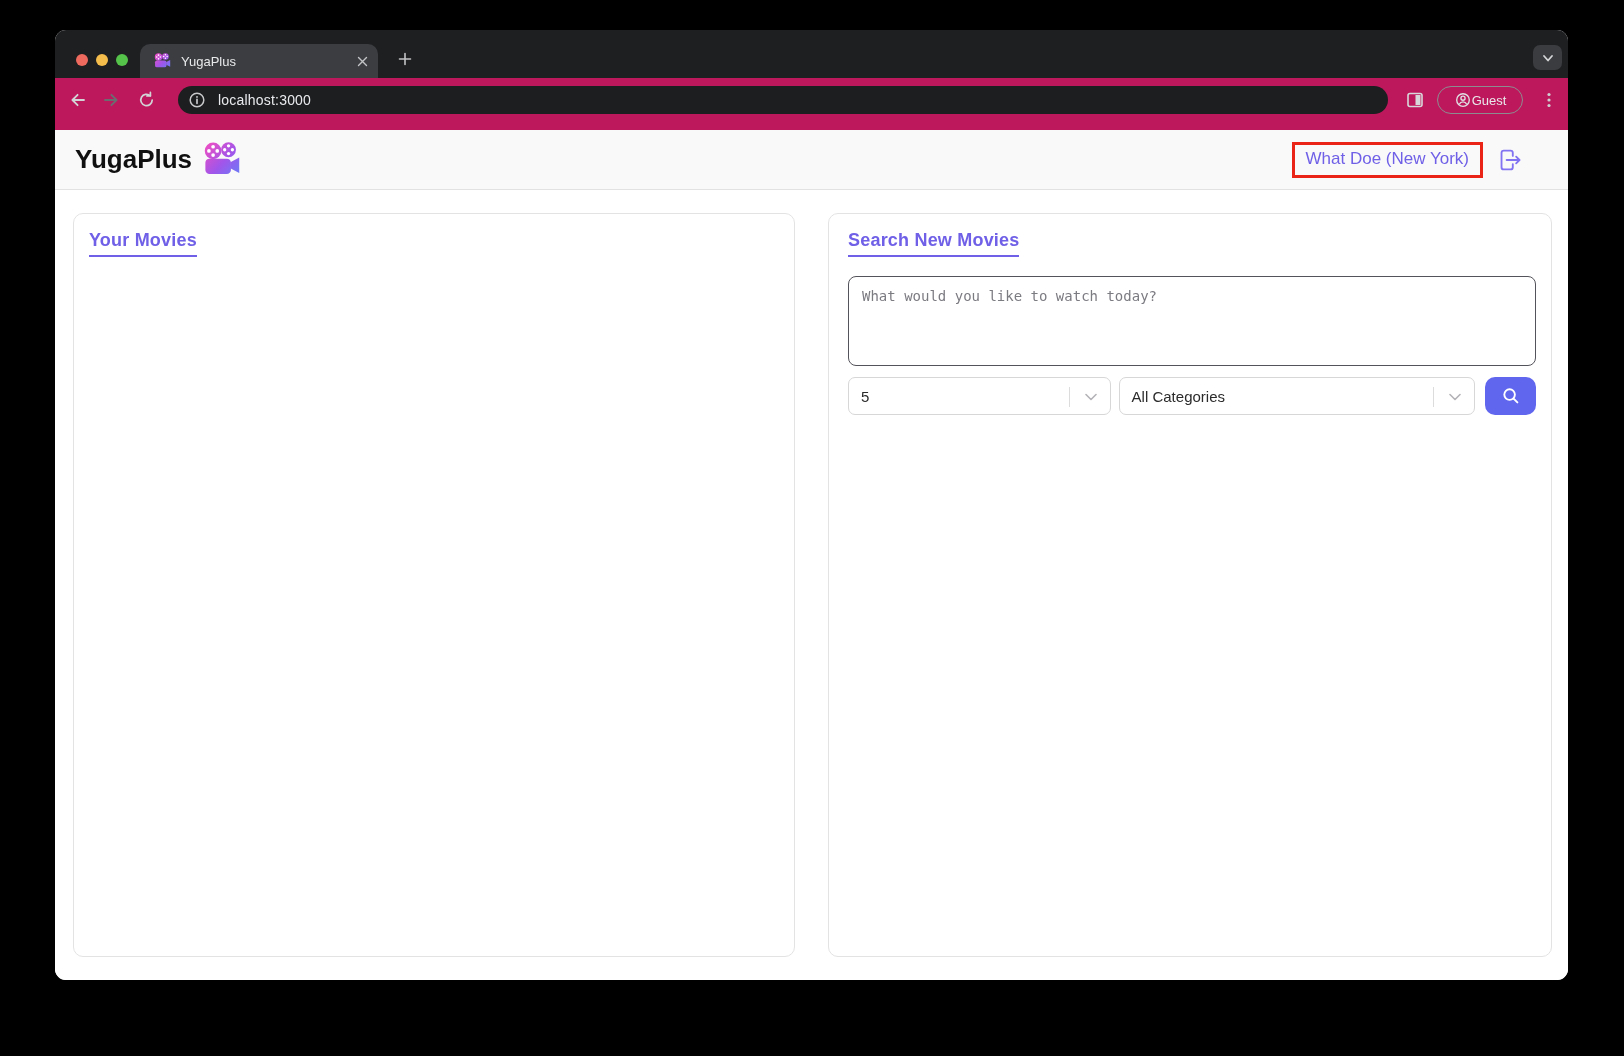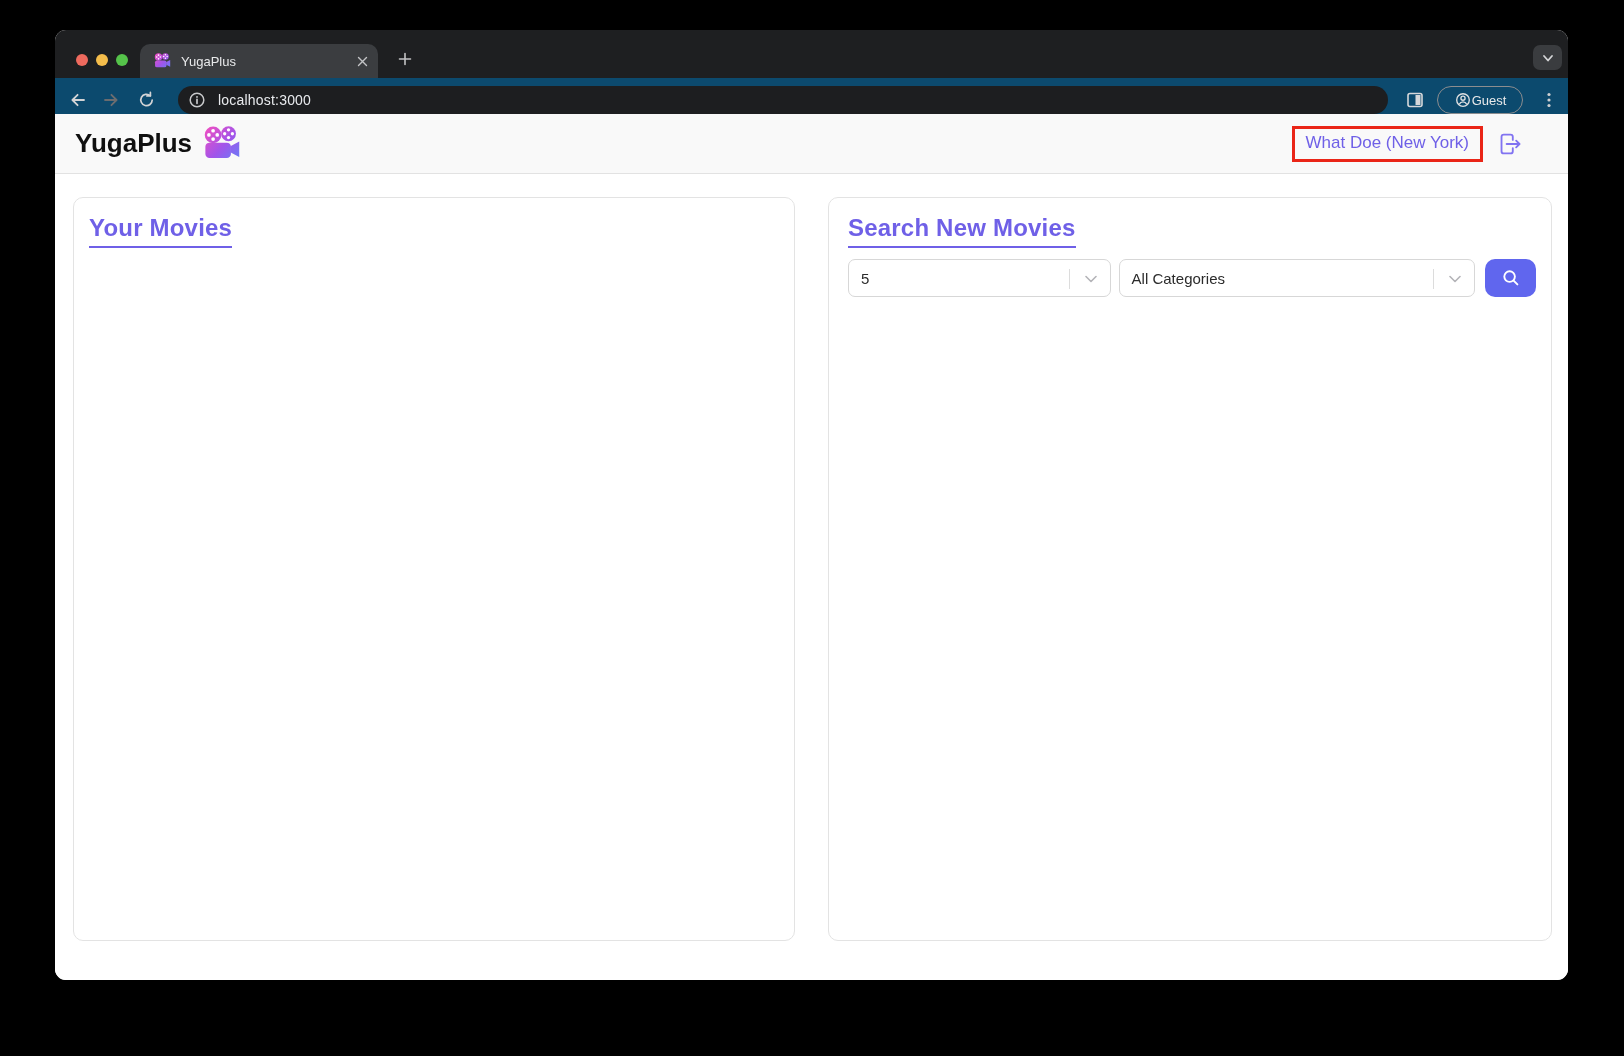--- a/index.html
+++ b/index.html
@@ -22,21 +22,21 @@
   .light-green{left:61px;background:#55c34a;}
   .tab{
     position:absolute;left:85px;top:14px;width:238px;height:34px;
     background:#3b3d40;border-radius:10px 10px 0 0;
     display:flex;align-items:center;padding:0 10px 0 14px;box-sizing:border-box;
   }
   .tab-title{font-size:13px;color:#e8e9ea;margin-left:10px;flex:1;}
   .icon-btn{display:flex;align-items:center;justify-content:center;cursor:pointer;}
   .newtab-btn{position:absolute;left:337px;top:16px;width:26px;height:26px;border-radius:6px;}
   .strip-chevron{position:absolute;left:1478px;top:15px;width:29px;height:25px;background:#3a3c3f;border-radius:7px;}
-  .toolbar{height:36px;background:#0c4a6e;position:relative;flex:none;}
+  .toolbar{height:52px;background:#be185d;position:relative;flex:none;}
   .nav-ic{position:absolute;top:12px;width:20px;height:20px;}
   .back-ic{left:13px;}
   .fwd-ic{left:46px;}
   .reload-ic{left:82px;}
   .addr{
     position:absolute;left:123px;top:8px;width:1210px;height:28px;border-radius:14px;
     background:#1d1e20;display:flex;align-items:center;padding-left:9px;box-sizing:border-box;
   }
   .addr-url{color:#e8eaed;font-size:14px;margin-left:11px;letter-spacing:.2px;}
   .sidepanel-ic{position:absolute;left:1350px;top:12px;width:20px;height:20px;}
@@ -62,21 +62,21 @@
   .logout-ic{width:26px;height:26px;margin-left:13px;}
   .content{
     flex:1;display:flex;gap:33px;padding:23px 16px 0 18px;background:#fff;box-sizing:border-box;
   }
   .card{
     border:1px solid #e3e3e3;border-radius:10px;background:#fff;height:744px;box-sizing:border-box;
   }
   .card-left{width:722px;padding:16px 15px;}
   .card-right{width:724px;padding:16px 17px 16px 19px;}
   .panel-title{
-    display:inline-block;font-size:24px;font-weight:bold;color:#6f60e7;
+    display:inline-block;font-size:18px;font-weight:bold;color:#6f60e7;
     border-bottom:2px solid #6f60e7;padding-bottom:4px;letter-spacing:.2px;
   }
   .search-box{
     display:block;margin-top:19px;width:688px;height:90px;box-sizing:border-box;
     border:1px solid #53535b;border-radius:8px;padding:11px 13px;
     font-family:"DejaVu Sans Mono","Liberation Mono",monospace;font-size:14px;color:#333;
     resize:none;outline:none;background:#fff;
   }
   .search-box::placeholder{color:#7b7b82;}
   .controls{margin-top:11px;display:flex;width:688px;align-items:center;}
@@ -225,20 +225,21 @@
 
   <div class="content">
 
     <div class="card card-left">
       <span class="panel-title">Your Movies</span>
     </div>
 
     <div class="card card-right">
       <span class="panel-title">Search New Movies</span>
 
+      <textarea class="search-box" placeholder="What would you like to watch today?" style=""></textarea>
 
       <div class="controls">
         <div class="select sel-rank">
           <span class="select-val">5</span>
           <span class="select-divider"></span>
           <svg class="select-chev" width="12" height="8" viewBox="0 0 12 8">
             <polyline points="1,1.5 6,6.5 11,1.5" fill="none" stroke="#b4b4b8" stroke-width="1.6" stroke-linecap="round" stroke-linejoin="round"></polyline>
           </svg>
         </div>
 

